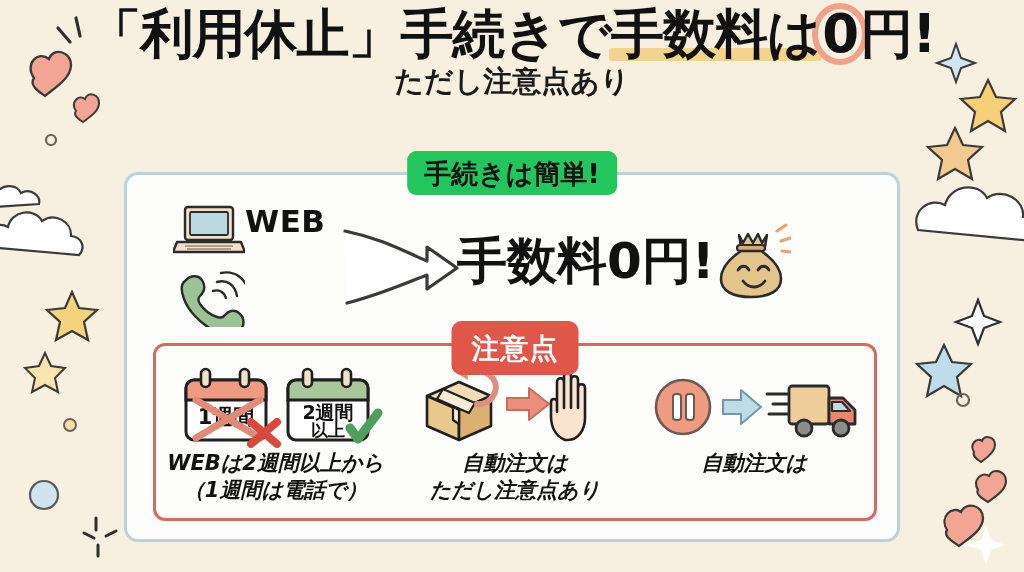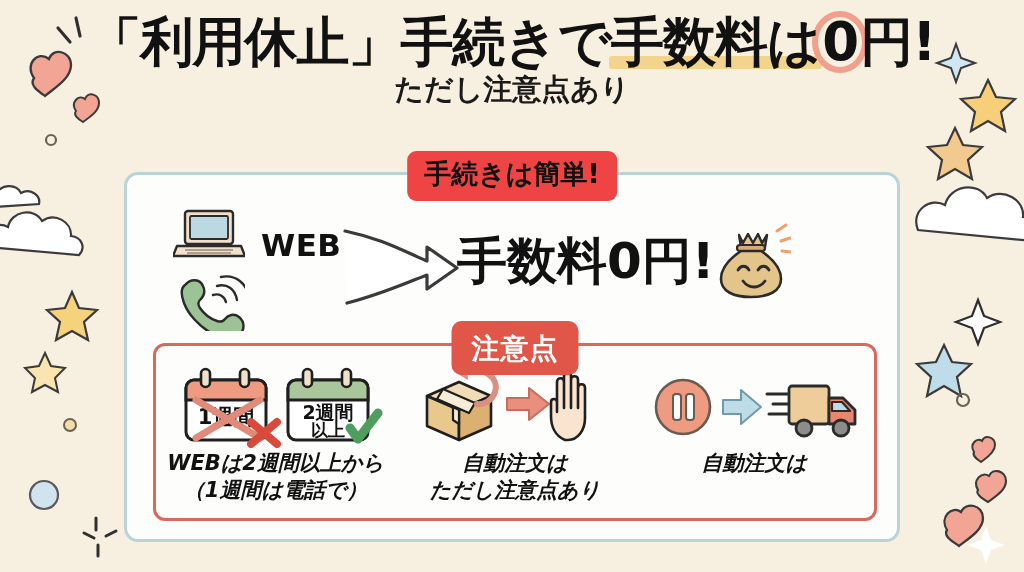--- a/index.html
+++ b/index.html
@@ -9,21 +9,21 @@
     font-family:"Liberation Sans","DejaVu Sans",sans-serif;
     position:relative;
   }
   #stage { position:absolute; inset:0; }
 
   
   .deco { position:absolute; pointer-events:none; }
   .cloud { fill:#ffffff; stroke:#3b3b3b; stroke-width:2.2; }
 
   
-  .title-wrap { position:absolute; left:0; top:14px; width:1024px; text-align:center; }
+  .title-wrap { position:absolute; left:0; top:6px; width:1024px; text-align:center; }
   .title {
     font-family:"DejaVu Sans","Liberation Sans",sans-serif;
     font-weight:bold; font-size:53px; color:#111;
     letter-spacing:-1px; line-height:1.06; white-space:nowrap;
     display:inline-block; position:relative;
   }
   .hl { position:relative; display:inline-block; }
   .hl::after {
     content:""; position:absolute; left:-2px; right:-2px; bottom:1px; height:13px;
     background:#f3d48c; border-radius:3px; z-index:-1;
@@ -42,29 +42,29 @@
     letter-spacing:0px;
   }
 
   
   .card {
     position:absolute; left:124px; top:172px; width:776px; height:370px;
     background:#fdfdfc; border:3px solid #b9d3d8; border-radius:14px;
   }
   .badge-simple {
     position:absolute; left:50%; top:-24px; transform:translateX(-50%);
-    background:#ef4444; color:#111; border-radius:9px;
-    font-family:"DejaVu Sans","Liberation Sans",sans-serif;
-    font-weight:bold; font-size:27px; padding:5px 17px 9px; white-space:nowrap;
+    background:#22c55e; color:#111; border-radius:9px;
+    font-family:"DejaVu Sans","Liberation Sans",sans-serif;
+    font-weight:bold; font-size:27px; padding:5px 17px 3px; white-space:nowrap;
   }
 
   
   .toprow { position:absolute; left:0; top:22px; width:776px; height:130px; }
   .channels { position:absolute; left:46px; top:6px; width:260px; }
-  .chan { display:flex; align-items:flex-end; gap:16px; height:60px; }
+  .chan { display:flex; align-items:flex-start; gap:0; height:60px; }
   .chan + .chan { margin-top:8px; }
   .chan-label {
     font-family:"DejaVu Sans","Liberation Sans",sans-serif;
     font-weight:bold; font-size:31px; color:#111; letter-spacing:0.5px;
   }
   .arrows { position:absolute; left:216px; top:26px; }
   .fee {
     position:absolute; left:330px; top:26px; display:flex; align-items:center; gap:0;
   }
   .fee-text {

